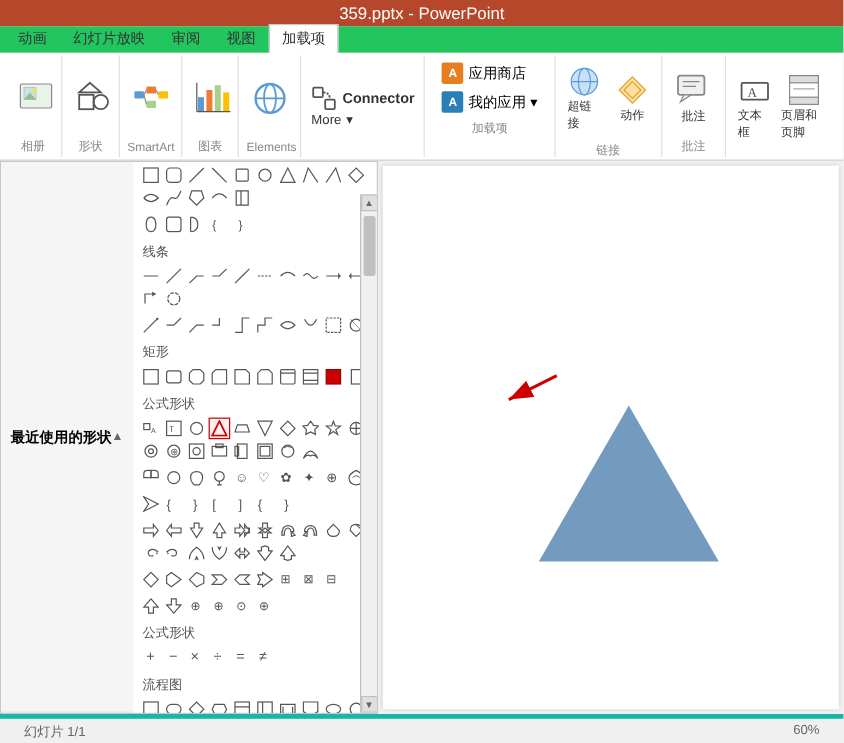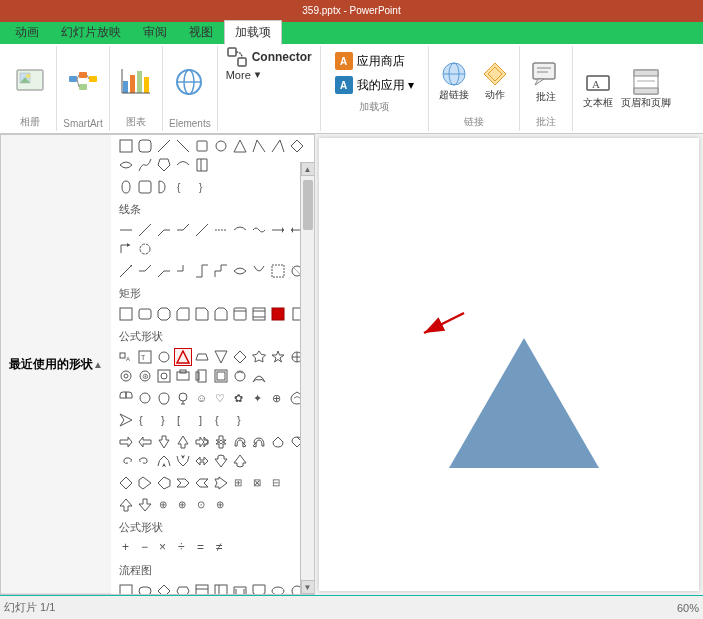--- a/index.html
+++ b/index.html
@@ -4,21 +4,21 @@
   <style>
     * { margin: 0; padding: 0; box-sizing: border-box; }
     body { font-family: 'Microsoft YaHei', 'SimSun', Arial, sans-serif; font-size: 12px; background: #f0f0f0; width: 703px; height: 619px; overflow: hidden; user-select: none; }
 
     
     .title-bar {
       background: #b7472a;
       color: white;
       text-align: center;
       padding: 4px 0;
-      font-size: 10px;
+      font-size: 14px;
       height: 22px;
       line-height: 14px;
     }
 
     
     .ribbon-tabs {
       background: #22c55e;
       display: flex;
       align-items: flex-end;
       padding-left: 4px;
@@ -64,21 +64,21 @@
       height: 32px;
       display: flex;
       align-items: center;
       justify-content: center;
     }
 
     
     .connector-area {
       display: flex;
       flex-direction: column;
-      justify-content: flex-start;
+      justify-content: center;
       padding: 0 8px;
       border-right: 1px solid #e0e0e0;
     }
     .connector-title {
       font-size: 12px;
       font-weight: 600;
       color: #333;
     }
     .connector-more {
       font-size: 11px;
@@ -181,24 +181,24 @@
       background: white;
       position: relative;
       margin: 4px;
       box-shadow: 0 0 4px rgba(0,0,0,0.2);
     }
 
     
     .status-bar {
       height: 24px;
       background: #f0f0f0;
-      border-top: 1px solid #14b8a6;
+      border-top: 4px solid #14b8a6;
       display: flex;
       align-items: center;
-      padding: 0 4px;
+      padding: 0 20px;
       font-size: 11px;
       color: #666;
       justify-content: space-between;
     }
 
     .ribbon-group-outer {
       display: flex;
       flex-direction: column;
       height: 100%;
       padding: 2px 6px;
@@ -303,20 +303,34 @@
             <rect x="6" y="8" width="10" height="10" fill="#c8e0f0" stroke="#aaa" stroke-width="0.5"></rect>
             <polygon points="6,18 11,12 16,18" fill="#90c090"></polygon>
             <circle cx="14" cy="11" r="2" fill="#f0e060"></circle>
           </svg>
         </div>
       </div>
     </div>
     <div class="ribbon-group-bottom">相册</div>
   </div>
 
+  <div class="ribbon-group-outer" style="min-width:48px;">
+    <div class="ribbon-group-content">
+      <div class="ribbon-icon-btn">
+        <div class="ribbon-icon-large">
+          <svg width="32" height="32" viewBox="0 0 32 32">
+            <rect x="4" y="14" width="12" height="12" fill="none" stroke="#555" stroke-width="1.5"></rect>
+            <circle cx="22" cy="20" r="6" fill="none" stroke="#555" stroke-width="1.5"></circle>
+            <polygon points="13,4 22,12 4,12" fill="none" stroke="#555" stroke-width="1.5"></polygon>
+          </svg>
+        </div>
+      </div>
+    </div>
+    <div class="ribbon-group-bottom">形状</div>
+  </div>
 
   <div class="ribbon-group-outer" style="min-width:52px;">
     <div class="ribbon-group-content">
       <div class="ribbon-icon-btn">
         <div class="ribbon-icon-large">
           <svg width="32" height="32" viewBox="0 0 32 32">
             <rect x="2" y="10" width="8" height="6" rx="1" fill="#5b9bd5"></rect>
             <rect x="12" y="6" width="8" height="6" rx="1" fill="#ed7d31"></rect>
             <rect x="12" y="18" width="8" height="6" rx="1" fill="#a9d18e"></rect>
             <rect x="22" y="10" width="8" height="6" rx="1" fill="#ffc000"></rect>

